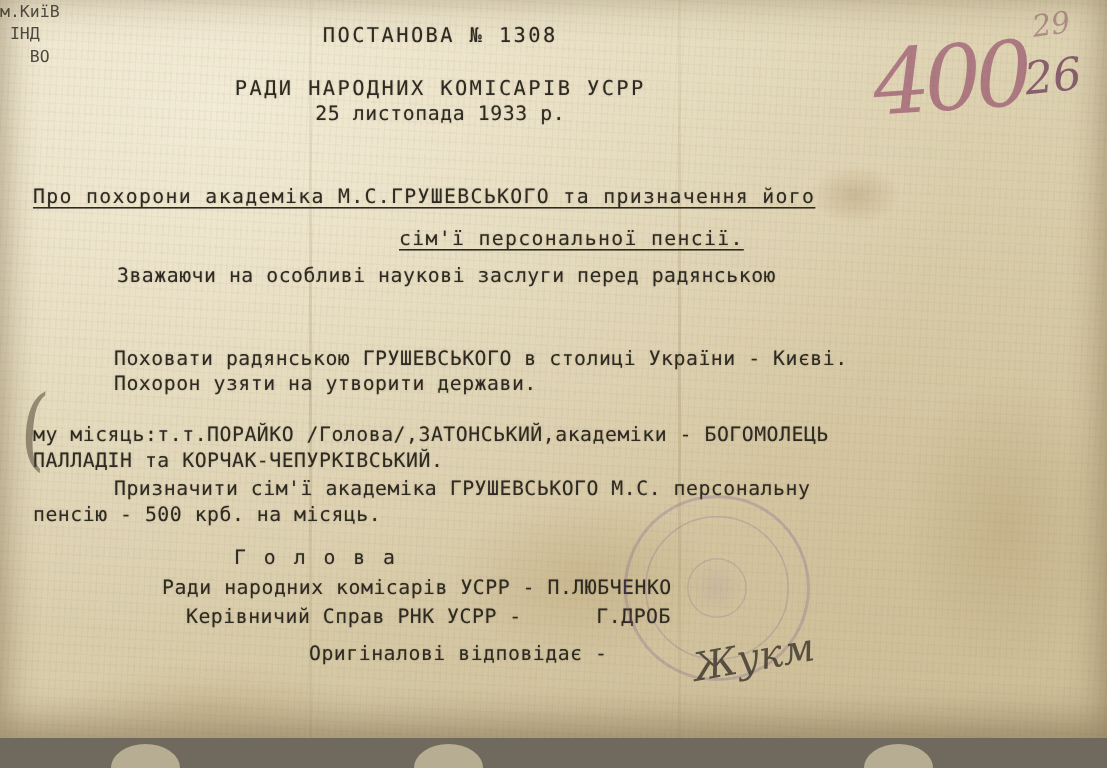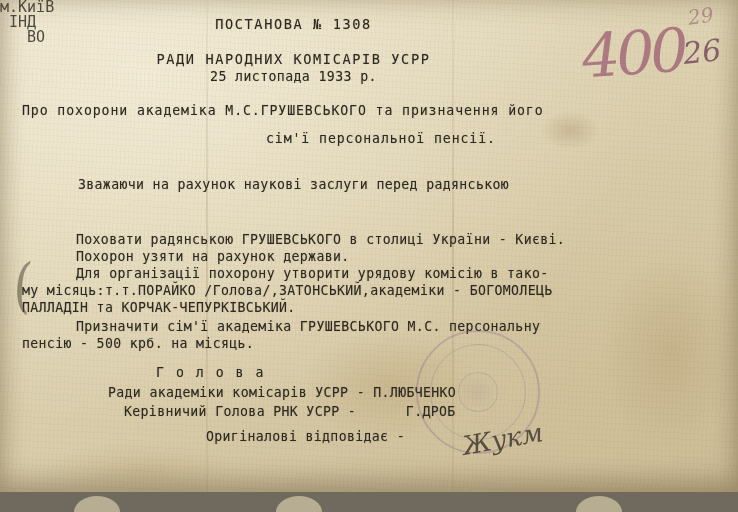--- a/index.html
+++ b/index.html
@@ -65,22 +65,24 @@
   }
   .ln {
     position: absolute;
     white-space: pre;
     font-family: "DejaVu Sans Mono", monospace;
     text-shadow: 0 0 1px rgba(60,50,30,0.35);
   }
   .center { text-align: center; width: 587px; left: 0; }
   .title-line { font-size: 13.6px; letter-spacing: 1.6px; }
   .subject {
+    text-decoration: underline;
     text-underline-offset: 3px;
     letter-spacing: 0.9px;
+    margin-top: 21px;
   }
   .body { letter-spacing: 0.35px; }
   .sig { letter-spacing: 2px; }
   
   .hand {
     position: absolute;
     font-family: "DejaVu Serif", serif;
     color: #7d3f5e;
     opacity: 0.72;
   }
@@ -119,21 +121,21 @@
   .hand-sign {
     left: 462px; top: 424px;
     font-size: 26px;
     font-style: italic;
     color: #3a332a;
     opacity: 0.8;
     transform: rotate(-10deg);
   }
   .hand-kyiv {
     left: 8px; top: 408px;
-    font-size: 15px;
+    font-size: 11px;
     color: #32302a;
     font-family: "DejaVu Sans Mono", monospace;
     opacity: 0.85;
     line-height: 15px;
     white-space: pre;
   }
   
   .stamp {
     position: absolute;
     left: 416px; top: 330px;
@@ -191,32 +193,31 @@
 
   <div class="text-layer">
 
     <div class="ln center title-line" style="top:16px">ПОСТАНОВА № 1308</div>
     <div class="ln center title-line" style="top:51px">РАДИ НАРОДНИХ КОМІСАРІВ УСРР</div>
     <div class="ln center" style="top:68px">25 листопада 1933 р.</div>
 
     <div class="ln subject" style="left:22px; top:102px">Про похорони академіка М.С.ГРУШЕВСЬКОГО та призначення його</div>
     <div class="ln subject" style="left:266px; top:130px">сім'ї персональної пенсії.</div>
 
-    <div class="ln body" style="left:78px; top:176px">Зважаючи на рахунок наукові заслуги перед радянською</div>
+    <div class="ln body" style="left:78px; top:176px">Зважаючи на особливі наукові заслуги перед радянською</div>
     <div class="ln body" style="left:76px; top:231px">Поховати радянською ГРУШЕВСЬКОГО в столиці України - Києві.</div>
-    <div class="ln body" style="left:76px; top:248px">Похорон узяти на рахунок держави.</div>
-    <div class="ln body" style="left:76px; top:265px">Для організації похорону утворити урядову комісію в тако-</div>
+    <div class="ln body" style="left:76px; top:248px">Похорон узяти на утворити держави.</div>
     <div class="ln body" style="left:22px; top:282px">му місяць:т.т.ПОРАЙКО /Голова/,ЗАТОНСЬКИЙ,академіки - БОГОМОЛЕЦЬ</div>
     <div class="ln body" style="left:22px; top:299px">ПАЛЛАДІН та КОРЧАК-ЧЕПУРКІВСЬКИЙ.</div>
     <div class="ln body" style="left:76px; top:318px">Призначити сім'ї академіка ГРУШЕВСЬКОГО М.С. персональну</div>
     <div class="ln body" style="left:22px; top:335px">пенсію - 500 крб. на місяць.</div>
 
     <div class="ln sig" style="left:156px; top:364px">Г о л о в а</div>
-    <div class="ln body" style="left:108px; top:384px">Ради академіки комісарів УСРР - П.ЛЮБЧЕНКО</div>
-    <div class="ln body" style="left:124px; top:403px">Керівничий Голова РНК УСРР -      Г.ДРОБ</div>
+    <div class="ln body" style="left:108px; top:384px">Ради народних комісарів УСРР - П.ЛЮБЧЕНКО</div>
+    <div class="ln body" style="left:124px; top:403px">Керівничий Справ РНК УСРР -      Г.ДРОБ</div>
     <div class="ln body" style="left:206px; top:428px">Оригіналові відповідає -</div>
   </div>
 
   <div class="stamp"></div>
 
   <div class="hand hand-29">29</div>
   <div class="hand hand-400">400</div>
   <div class="hand hand-26">26</div>
   <div class="hand hand-paren">(</div>
   <div class="hand hand-sign">Жукм</div>

